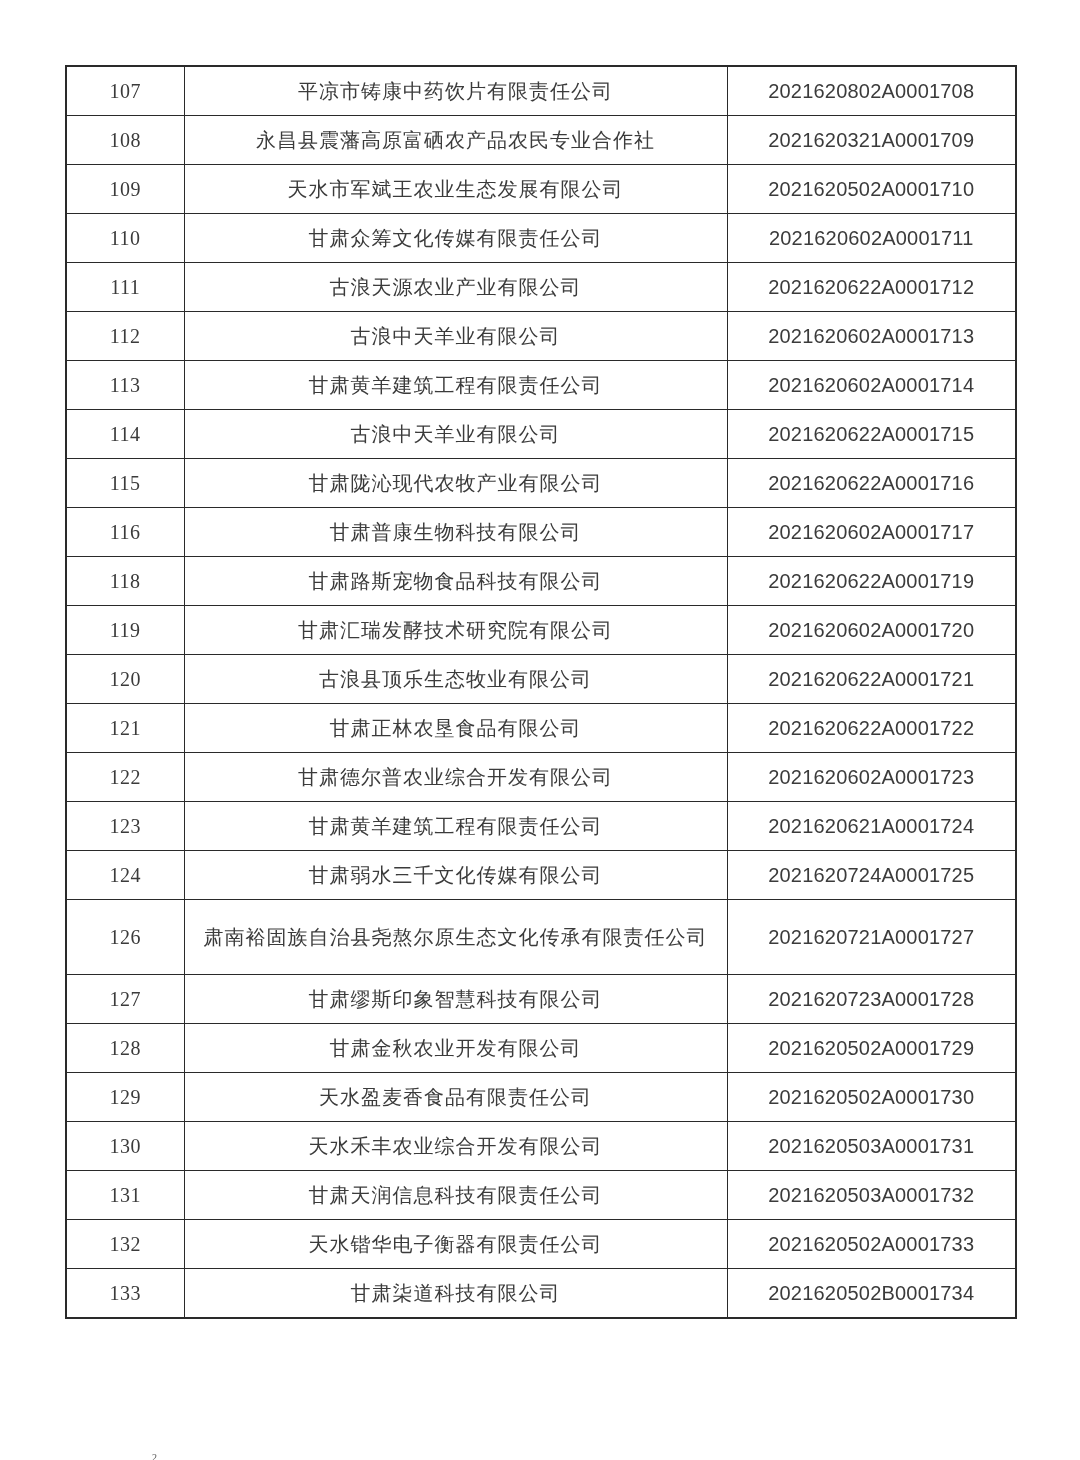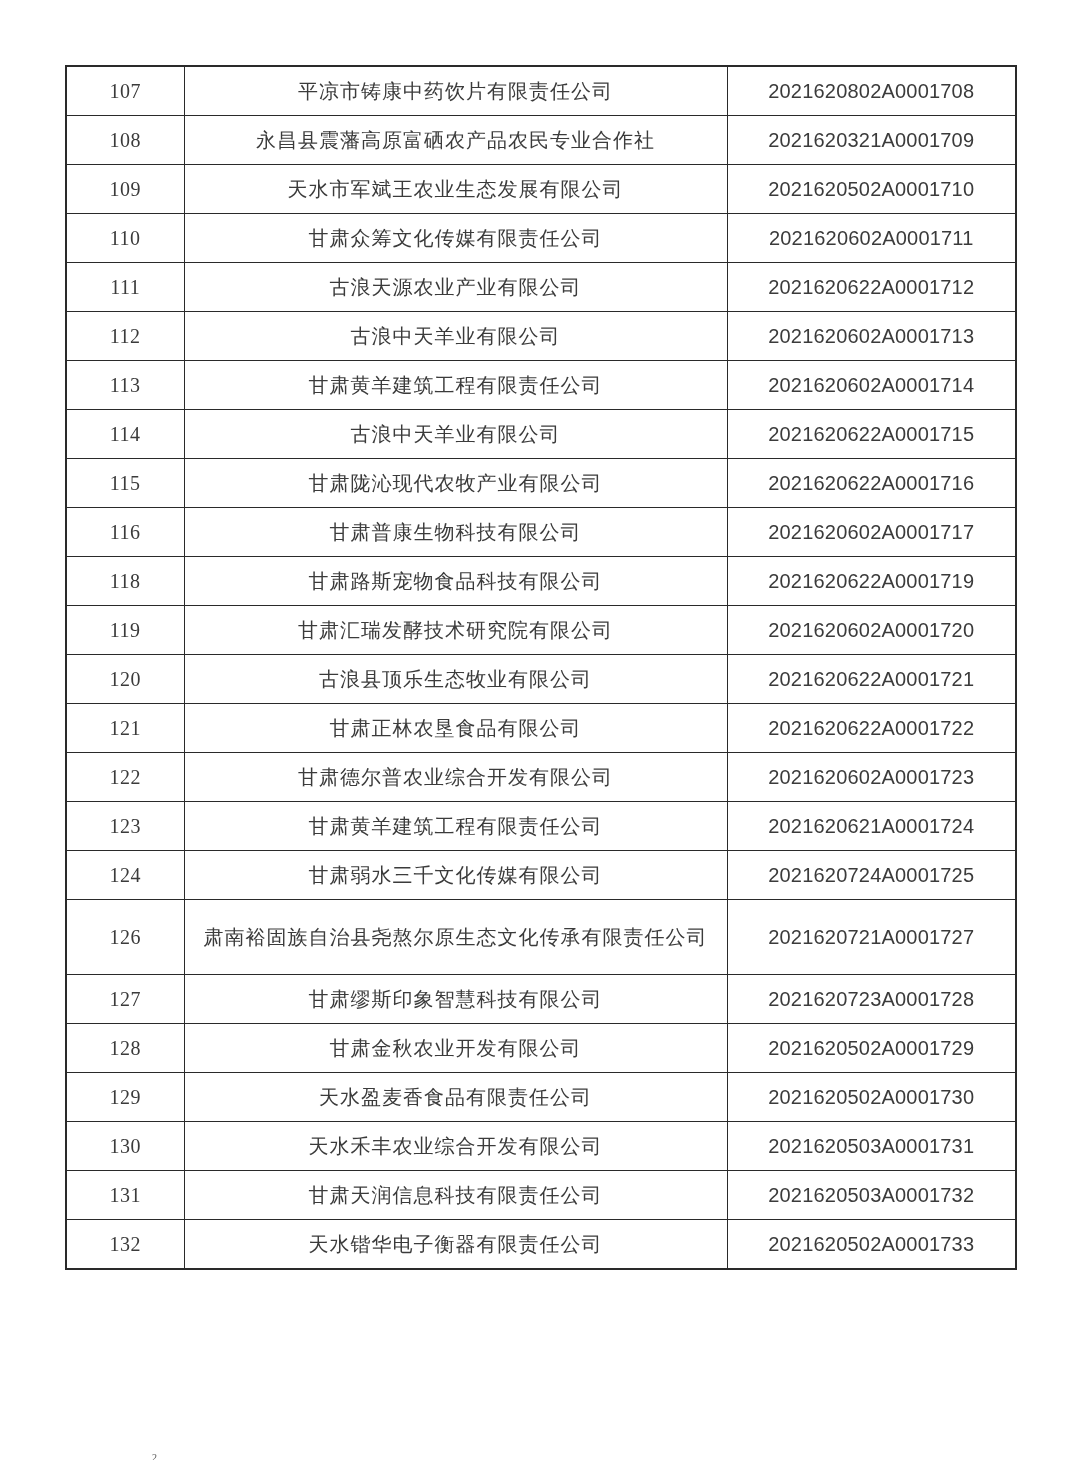--- a/index.html
+++ b/index.html
@@ -197,17 +197,22 @@
       <tr>
         <td class="no">131</td>
         <td class="name">甘肃天润信息科技有限责任公司</td>
         <td class="code">2021620503A0001732</td>
       </tr>
       <tr>
         <td class="no">132</td>
         <td class="name">天水锴华电子衡器有限责任公司</td>
         <td class="code">2021620502A0001733</td>
       </tr>
+      <tr>
+        <td class="no">133</td>
+        <td class="name">甘肃柒道科技有限公司</td>
+        <td class="code">2021620502B0001734</td>
+      </tr>
     </tbody>
   </table>
 
   <div class="footer-mark">2</div>
 </div>
 
 </body></html>

